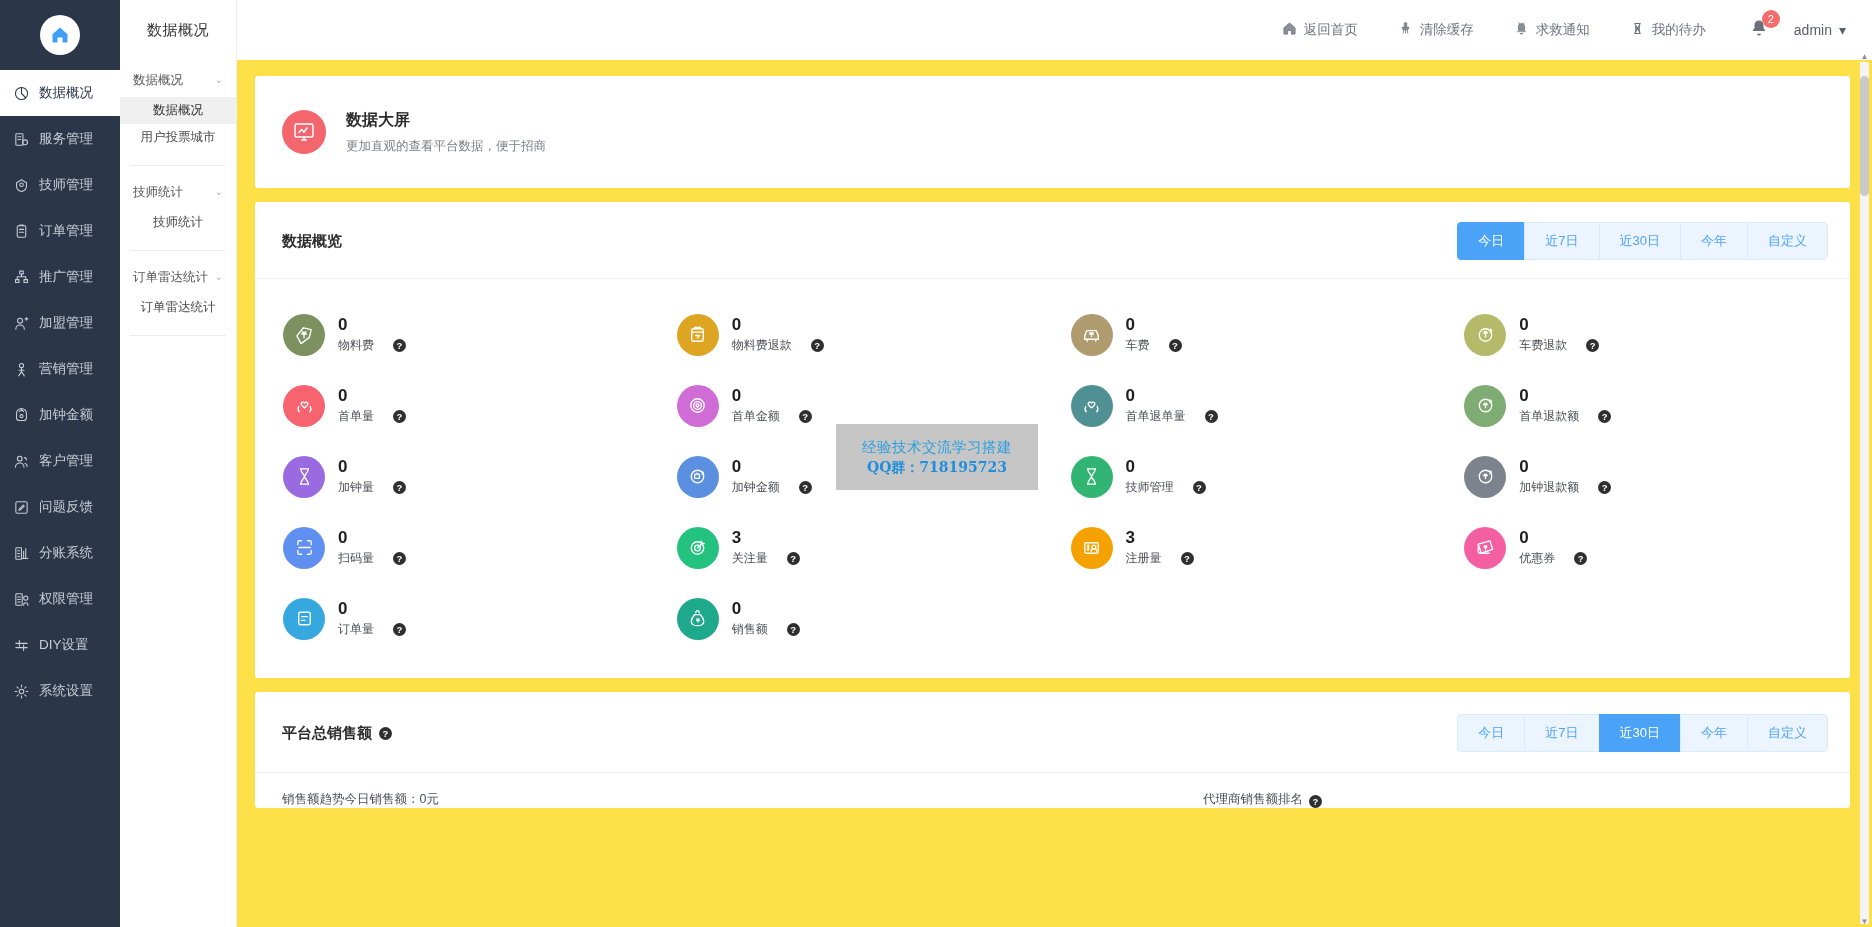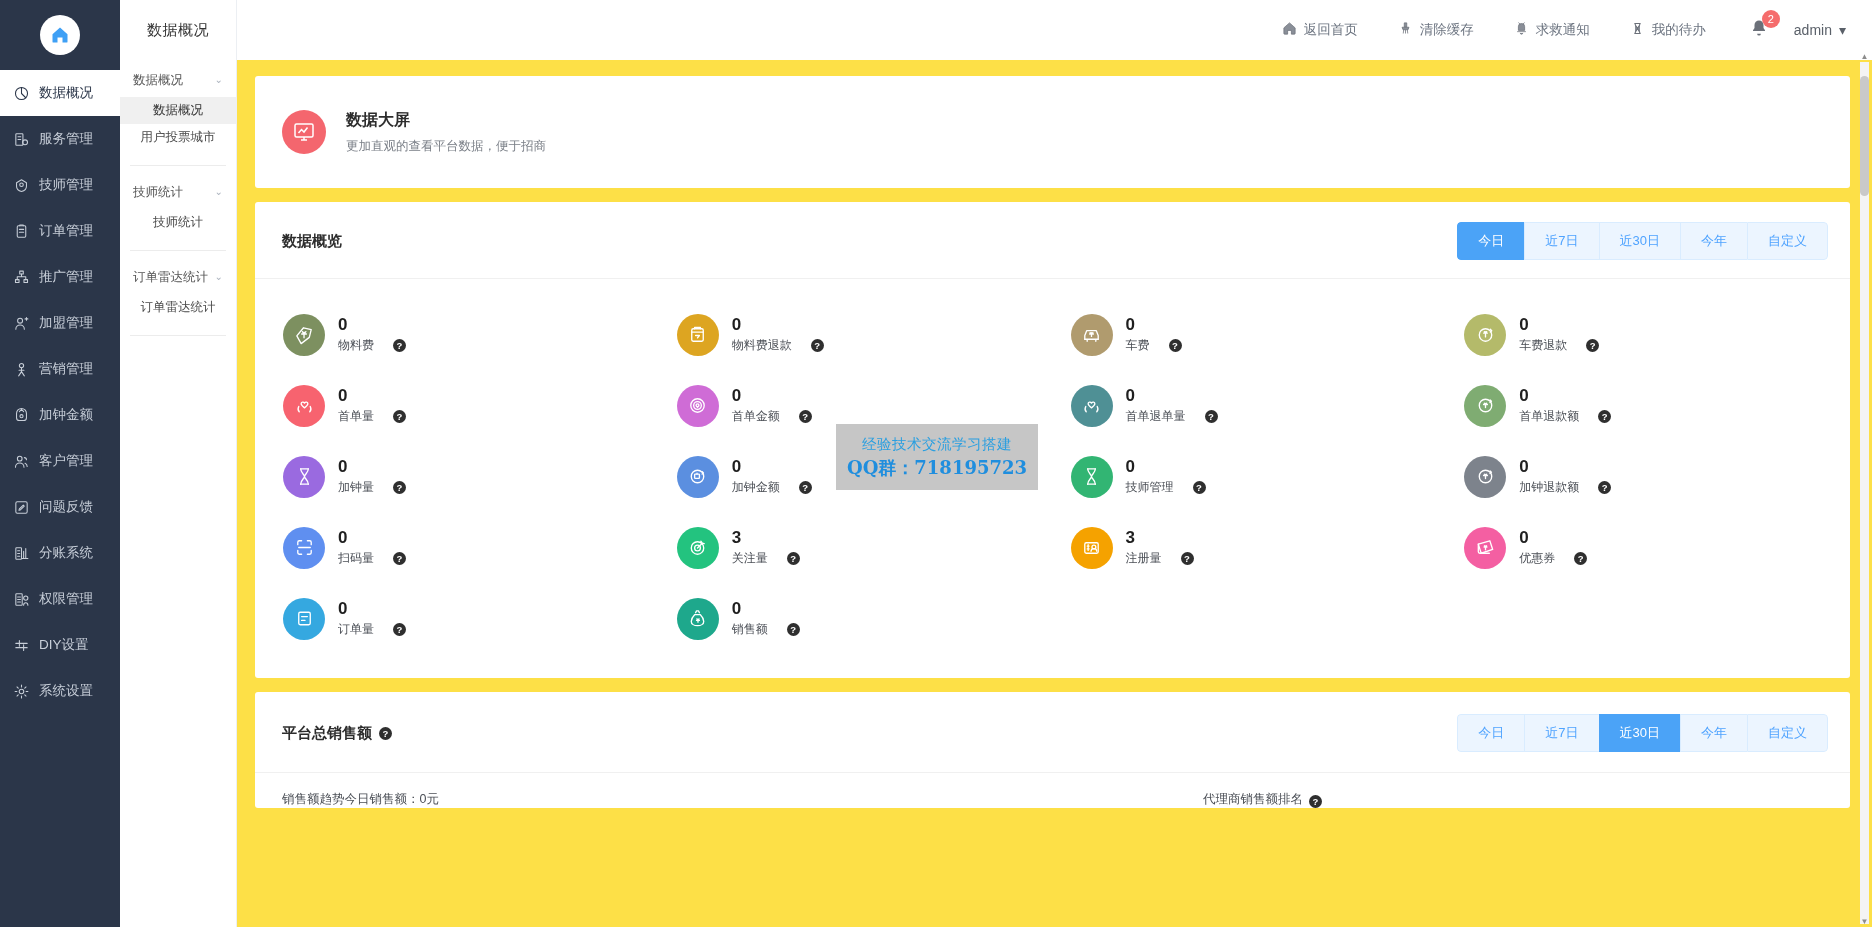--- a/index.html
+++ b/index.html
@@ -131,21 +131,21 @@
   .sl-row { display: flex; align-items: center; }
 
   
   .watermark {
     position: absolute; left: 836px; top: 424px; width: 202px; height: 66px;
     background: #c6c6c6; display: flex; flex-direction: column;
     align-items: center; justify-content: center; gap: 2px; z-index: 30;
     font-family: "DejaVu Serif", serif;
   }
   .wm1 { color: #2a9fe0; font-size: 14.5px; letter-spacing: .5px; }
-  .wm2 { color: #1f8ede; font-size: 18px; font-weight: bold; }
+  .wm2 { color: #1f8ede; font-size: 14px; font-weight: bold; }
 
   
   .vscroll {
     position: absolute; right: 3px; top: 62px; width: 9px; height: 862px;
     background: #f4f4f4; z-index: 20;
   }
   .vscroll .thumb { position: absolute; top: 14px; left: 0; width: 9px; height: 120px; background: #c9c9c9; border-radius: 5px; }
   .vscroll .arr { position: absolute; left: 0; width: 9px; text-align: center; font-size: 8px; color: #8c8c8c; }
 </style>
 </head>

